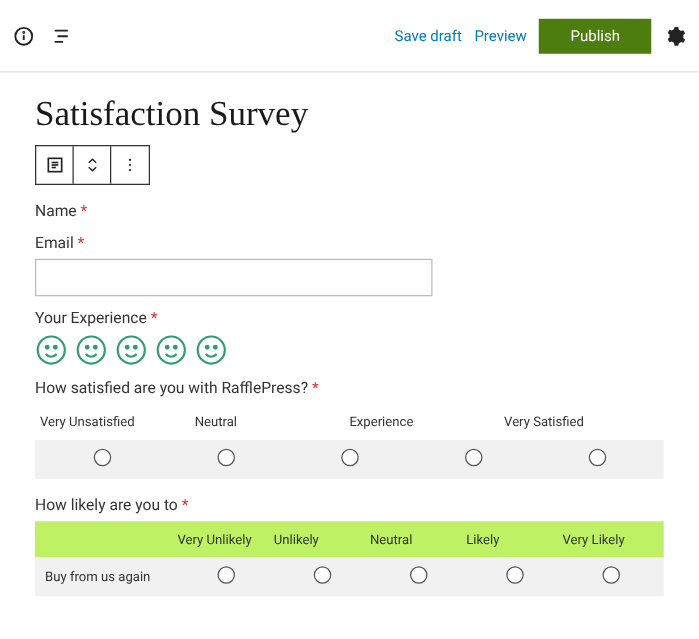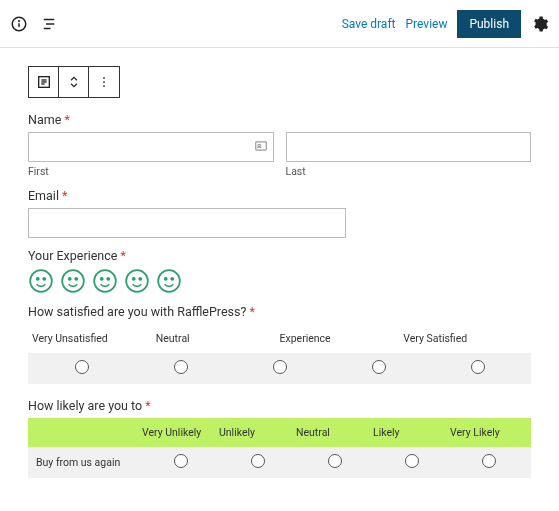--- a/index.html
+++ b/index.html
@@ -1,22 +1,22 @@
 <!DOCTYPE html>
 <html><head>
 <meta charset="utf-8">
 <style>
 *{box-sizing:border-box;margin:0;padding:0;font-family:-apple-system,BlinkMacSystemFont,"Segoe UI",Roboto,sans-serif}
 body{background:#fff;width:559px;height:511px;overflow:hidden}
-.topbar{height:48px;display:flex;align-items:center;justify-content:space-between;border-bottom:1px solid #e0e0e0;padding:0 10px}
+.topbar{height:58px;display:flex;align-items:center;justify-content:space-between;border-bottom:1px solid #e0e0e0;padding:0 10px}
 .tb-left{display:flex;gap:12px;align-items:center}
 .tb-right{display:flex;gap:10px;align-items:center}
 .icon{display:inline-flex;align-items:center;justify-content:center;cursor:pointer}
 .link{color:#007cba;font-size:12px;cursor:pointer}
-.publish-btn{background:#0c4a6e;color:#fff;border:none;padding:7px 12px;font-size:12px;cursor:pointer}
+.publish-btn{background:#4d7c0f;color:#fff;border:none;padding:7px 25px;font-size:12px;cursor:pointer}
 .content{padding:18px 28px}
 .page-title{font-family:Georgia,serif;font-size:28px;font-weight:400;color:#1a1a1a;margin-bottom:8px}
 .block-toolbar{display:inline-flex;border:1px solid #333;margin-bottom:14px}
 .block-toolbar .tb-item{width:30px;height:30px;display:flex;align-items:center;justify-content:center;border-right:1px solid #333;cursor:pointer}
 .block-toolbar .tb-item:last-child{border-right:none}
 .fld{margin-bottom:10px}
 .fld-label{font-size:12.5px;font-weight:400;color:#333;margin-bottom:5px;display:block}
 .req{color:#d63638}
 .name-row{display:flex;gap:12px}
 .text-input{border:1px solid #bbb;height:30px;width:100%;padding:4px 6px;font-size:12px}
@@ -66,20 +66,21 @@
     <button class="publish-btn">Publish</button>
     <span class="icon">
       <svg width="18" height="18" viewBox="0 0 24 24" fill="#222">
           <path d="M12 8a4 4 0 100 8 4 4 0 000-8zm8.94 4a7.5 7.5 0 00-.13-1.4l2-1.56-2-3.46-2.35.94a7.4 7.4 0 00-2.42-1.4L15.5 2h-4l-.54 2.52a7.4 7.4 0 00-2.42 1.4l-2.35-.94-2 3.46 2 1.56A7.5 7.5 0 006.06 12c0 .48.05.94.13 1.4l-2 1.56 2 3.46 2.35-.94c.72.6 1.54 1.08 2.42 1.4L11.5 22h4l.54-2.52c.88-.32 1.7-.8 2.42-1.4l2.35.94 2-3.46-2-1.56c.08-.46.13-.92.13-1.4z"></path>
         </svg>
     </span>
   </div>
 </div>
 
 <div class="content">
+  <h1 class="page-title">Satisfaction Survey</h1>
 
   <div class="block-toolbar">
     <div class="tb-item">
       <svg width="16" height="16" viewBox="0 0 24 24" fill="none" stroke="#222" stroke-width="2">
           <rect x="4" y="4" width="16" height="16"></rect>
           <line x1="8" y1="9" x2="16" y2="9"></line>
           <line x1="8" y1="12" x2="16" y2="12"></line>
           <line x1="8" y1="15" x2="13" y2="15"></line>
         </svg>
     </div>
@@ -93,37 +94,20 @@
       <svg width="14" height="14" viewBox="0 0 24 24" fill="#222">
           <circle cx="12" cy="5" r="1.5"></circle>
           <circle cx="12" cy="12" r="1.5"></circle>
           <circle cx="12" cy="19" r="1.5"></circle>
         </svg>
     </div>
   </div>
 
   <div class="fld">
     <label class="fld-label"><span>Name</span> <span class="req">*</span></label>
-    <div class="name-row">
-      <div class="name-first">
-        <input type="text" class="text-input" style="">
-        <span class="contact-icon">
-          <svg width="14" height="14" viewBox="0 0 24 24" fill="none" stroke="#999" stroke-width="2">
-              <rect x="3" y="5" width="18" height="14" rx="1"></rect>
-              <circle cx="9" cy="11" r="2"></circle>
-              <path d="M6 16c0-1.5 1.5-2.5 3-2.5s3 1 3 2.5"></path>
-            </svg>
-        </span>
-        <div class="sublabel">First</div>
-      </div>
-      <div class="name-last">
-        <input type="text" class="text-input" style="">
-        <div class="sublabel">Last</div>
-      </div>
-    </div>
   </div>
 
   <div class="fld">
     <label class="fld-label"><span>Email</span> <span class="req">*</span></label>
     <input type="text" class="text-input email-input" style="">
   </div>
 
   <div class="fld">
     <label class="fld-label"><span>Your Experience</span> <span class="req">*</span></label>
     <div class="smileys">

